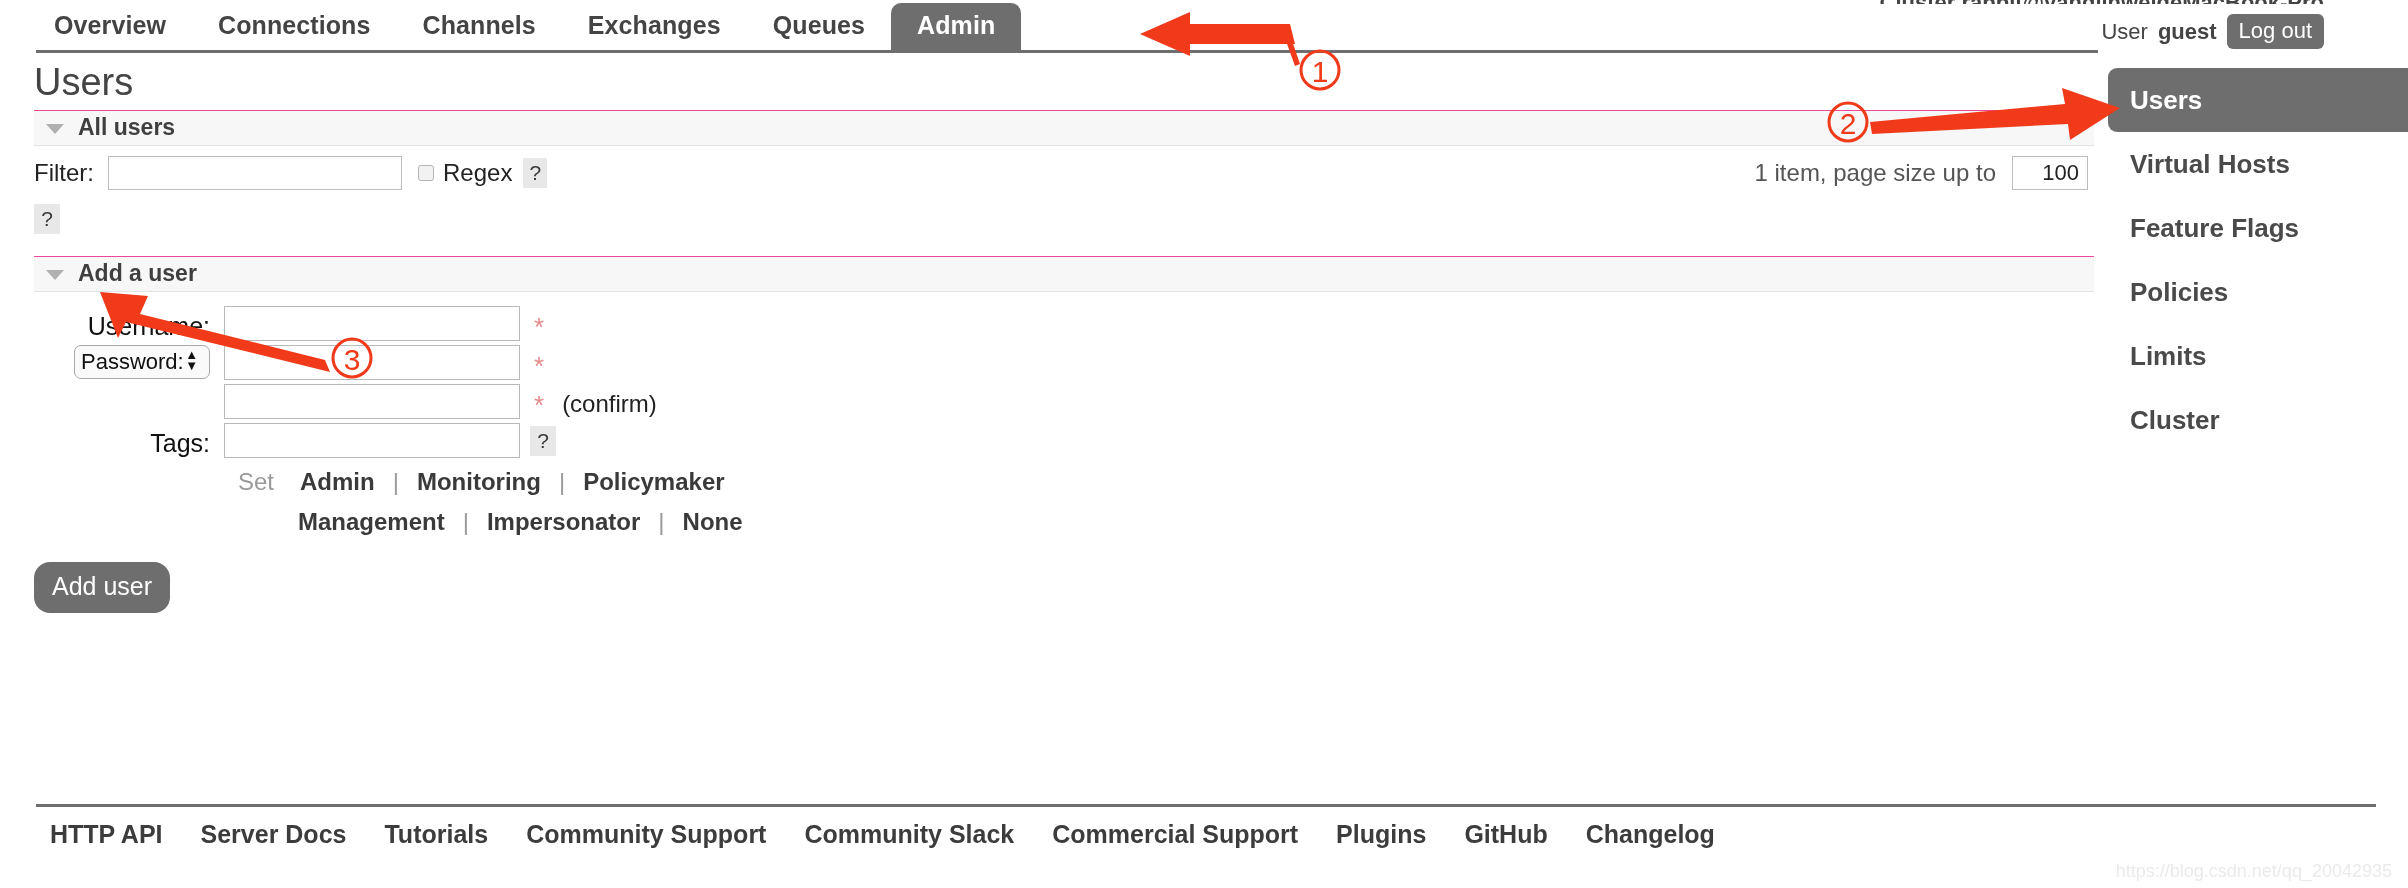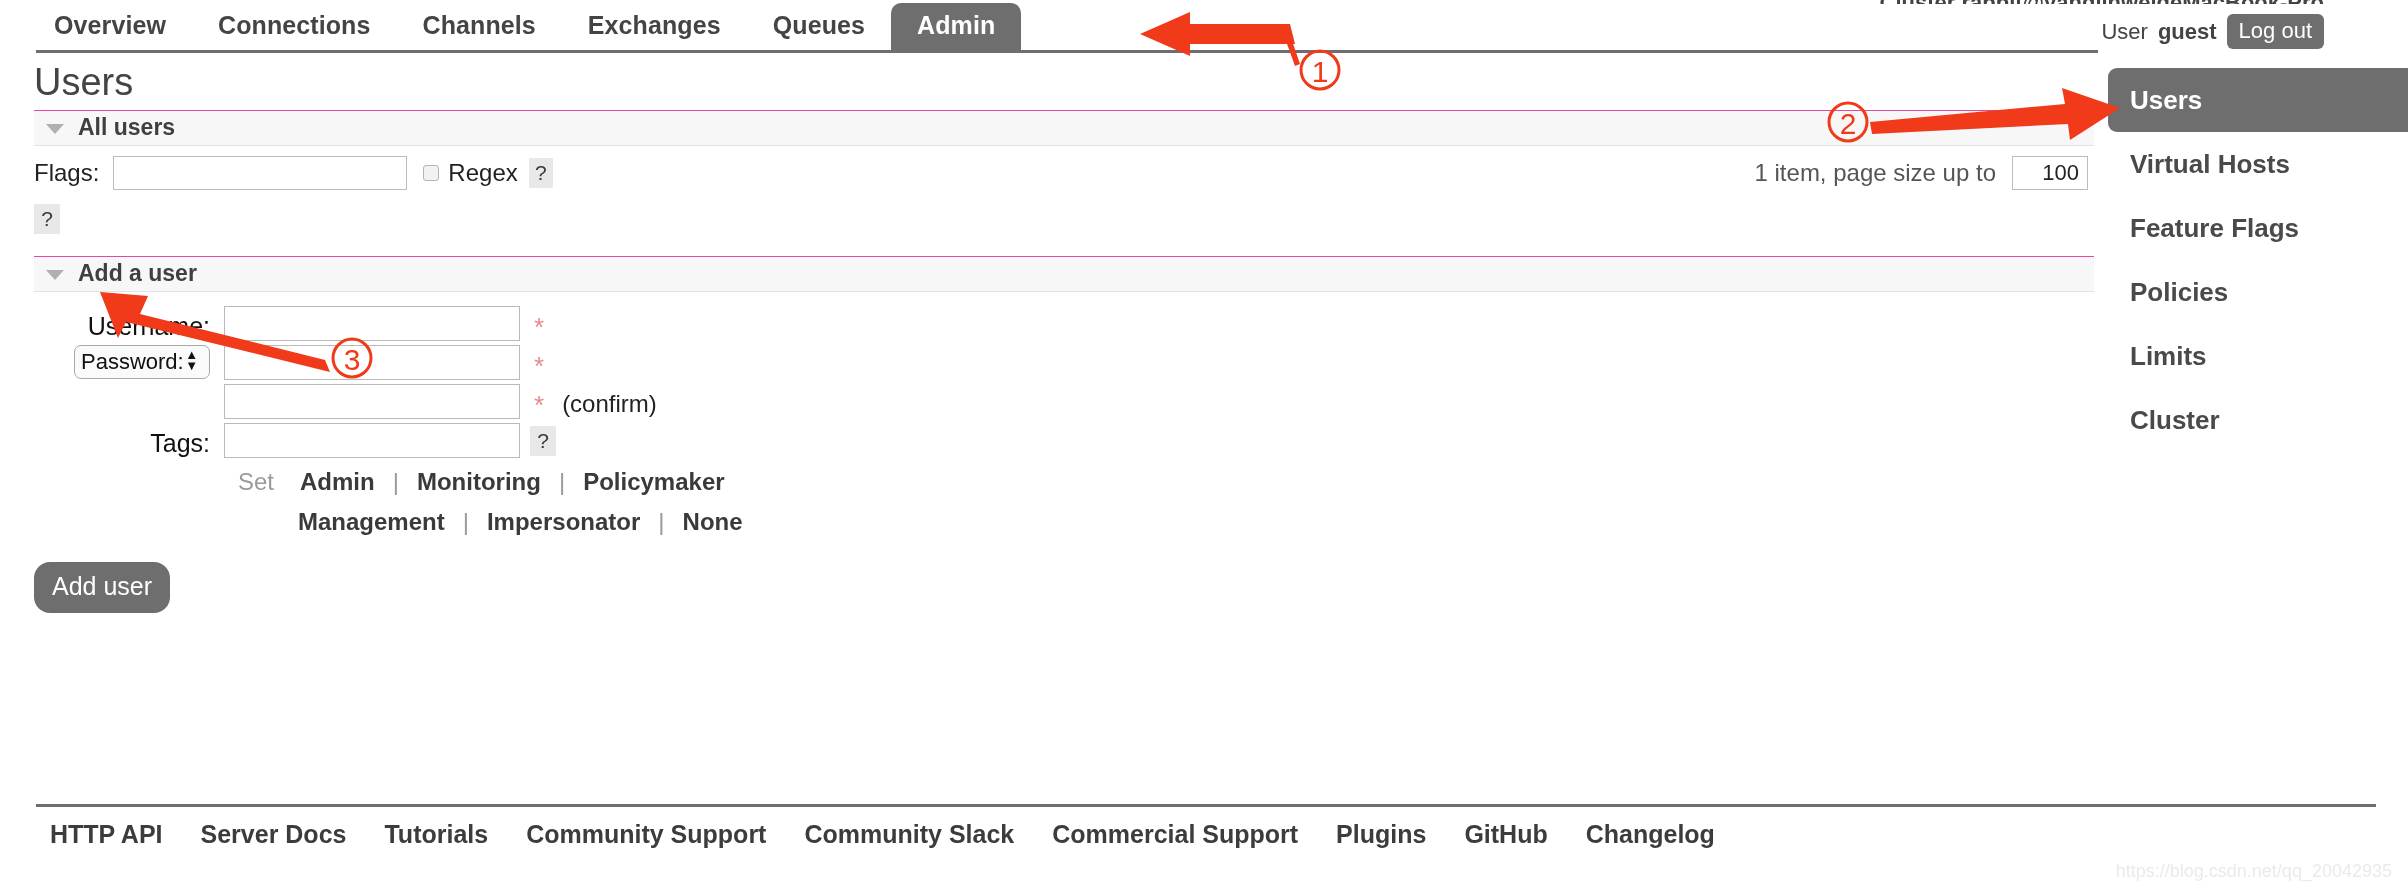--- a/index.html
+++ b/index.html
@@ -454,21 +454,21 @@
 
     <h1 class="page-title">Users</h1>
 
     
     <div class="section-head">
       <span class="caret"></span>
       <span class="s-title">All users</span>
     </div>
 
     <div class="filter-row">
-      <span class="filter-label">Flags:</span>
+      <span class="filter-label">Filter:</span>
       <input class="filter-input" type="text" value="" style="">
       <span class="regex-box"></span>
       <span class="regex-label">Regex</span>
       <span class="help-q">?</span>
 
       <div class="paging">
         <span>1 item, page size up to</span>
         <input class="pagesize-input" type="text" value="100" style="">
       </div>
     </div>

